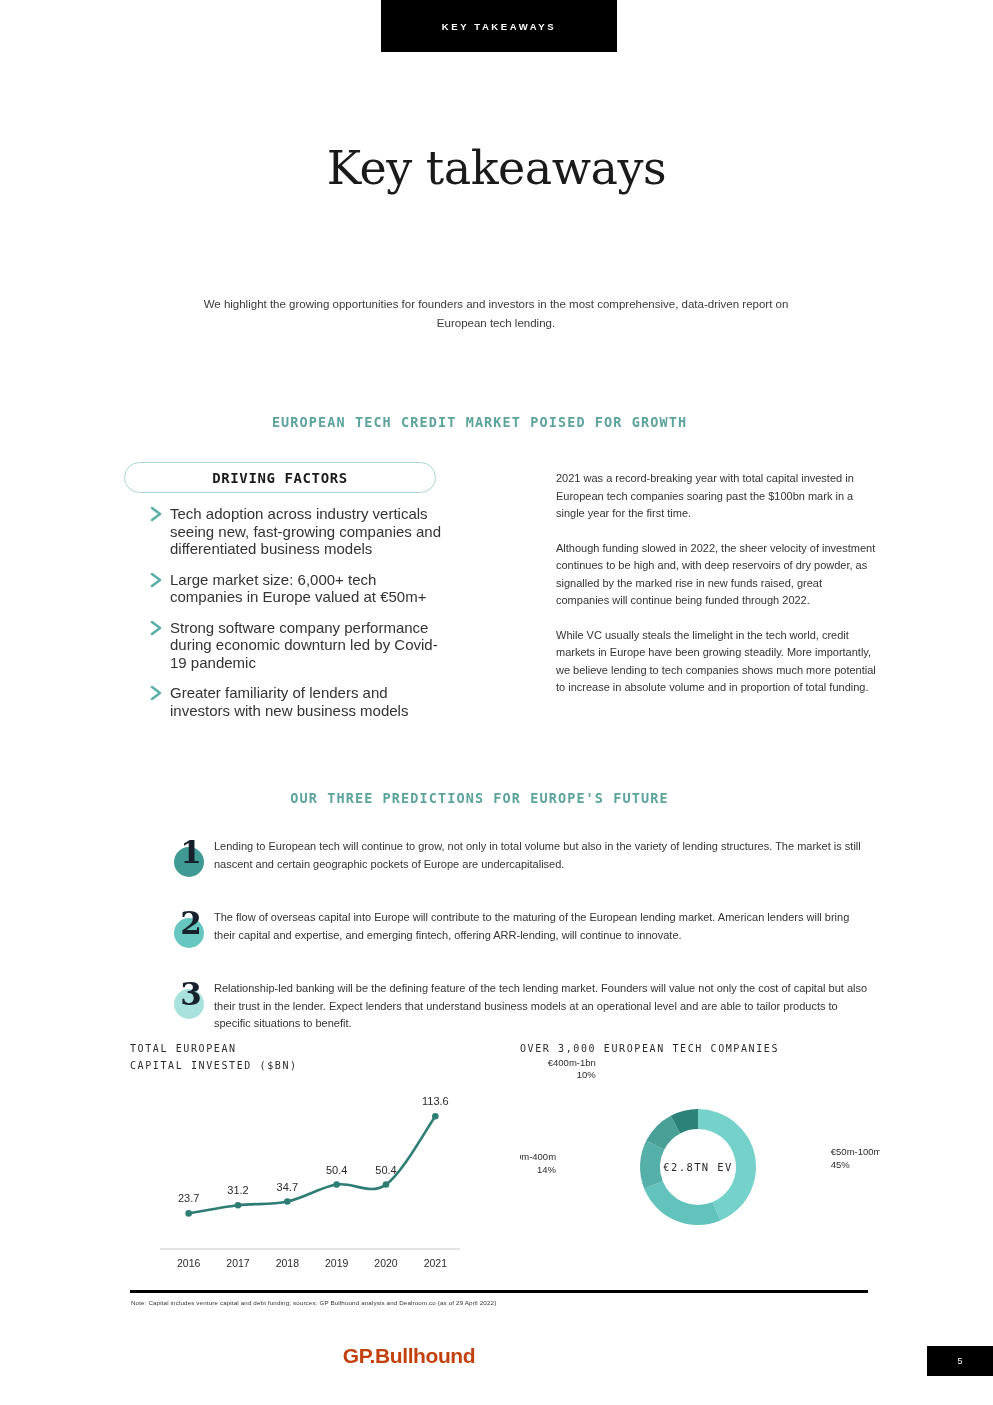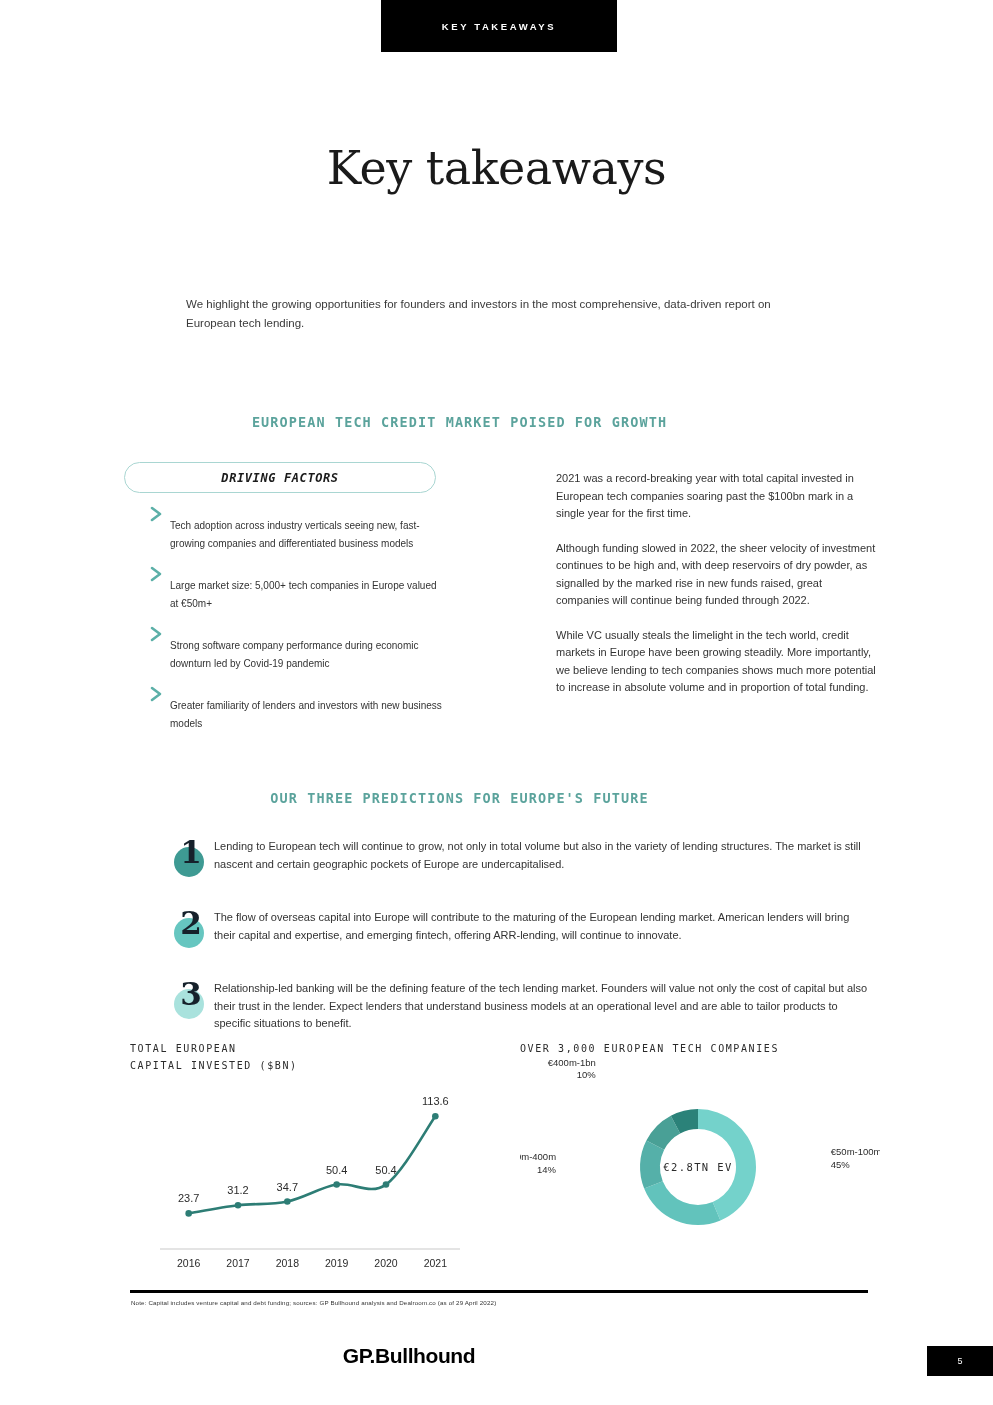--- a/index.html
+++ b/index.html
@@ -23,49 +23,49 @@
   }
   
   .page-title{
     position:absolute;left:0;top:110px;width:993px;text-align:center;
     font-family:"DejaVu Serif","Liberation Serif",serif;
     font-size:46px;font-weight:400;color:#1a1a1a;letter-spacing:-0.5px;
   }
   
   .intro{
     position:absolute;left:186px;top:283px;width:620px;
-    font-size:11.5px;line-height:19px;color:#3a3a3a;
+    text-align:center;font-size:11.5px;line-height:19px;color:#3a3a3a;
   }
   
   .sec-head{
     position:absolute;width:919px;text-align:center;
     color:#5ba39c;
     font-family:"DejaVu Sans Mono","Liberation Mono",monospace;
-    font-weight:bold;font-size:13.5px;letter-spacing:1.1px;
+    font-weight:bold;font-size:13.5px;letter-spacing:1.1px;padding-left:20px;
   }
   #sec-head-1{top:414px;}
   #sec-head-2{top:790px;}
   
   .df-pill{
     position:absolute;left:124px;top:462px;width:310px;height:29px;
     border:1.5px solid #a9d6d2;border-radius:16px;
     display:flex;align-items:center;justify-content:center;
     background:#ffffff;
   }
   .df-pill .label{
     font-family:"DejaVu Sans Mono","Liberation Mono",monospace;
-    font-weight:bold;font-size:12px;letter-spacing:0.6px;color:#1b1b1b;font-style:italic;
+    font-weight:bold;font-size:14px;letter-spacing:0.6px;color:#1b1b1b;
   }
   .df-list{position:absolute;left:150px;top:505px;width:295px;}
   .df-item{display:flex;align-items:flex-start;margin-bottom:13px;}
   .df-chev{
     width:20px;flex:0 0 20px;margin-top:1px;color:#5cb0a8;
   }
   .df-chev svg{display:block;}
-  .df-text{font-size:10px;line-height:17.5px;color:#333;margin-top:12px;}
+  .df-text{font-size:15px;line-height:17.5px;color:#333;}
   
   .para-col{position:absolute;left:556px;top:470px;width:320px;}
   .para-col p{margin:0 0 17px 0;font-size:11px;line-height:17.5px;color:#333;}
   
   .pred-list{position:absolute;left:168px;top:833px;width:700px;}
   .pred-item{display:flex;align-items:flex-start;margin-bottom:23px;}
   .pred-badge{
     position:relative;flex:0 0 46px;width:46px;height:48px;
   }
   .pred-circle{
@@ -90,21 +90,21 @@
   
   .rule{
     position:absolute;left:130px;top:1290px;width:738px;height:3px;background:#000;
   }
   .footnote{
     position:absolute;left:131px;top:1299px;width:760px;
     font-size:6.2px;color:#333;letter-spacing:0.15px;
   }
   .brand{
     position:absolute;left:0;top:1344px;width:818px;text-align:center;
-    font-size:21px;font-weight:bold;color:#000000;letter-spacing:-0.4px;
+    font-size:21px;font-weight:bold;color:#c2410c;letter-spacing:-0.4px;
   }
   .page-num{
     position:absolute;left:927px;top:1346px;width:66px;height:30px;background:#000;
     display:flex;align-items:center;justify-content:center;
   }
   .page-num .label{color:#fff;font-size:9px;}
 </style>
 </head>
 <body>
 
@@ -130,21 +130,21 @@
         </svg>
     </span>
     <span class="df-text">Tech adoption across industry verticals seeing new, fast-growing companies and differentiated business models</span>
   </div>
   <div class="df-item">
     <span class="df-chev">
       <svg width="14" height="16" viewBox="0 0 14 16">
           <path d="M2 2 L10 8 L2 14" fill="none" stroke="#5cb0a8" stroke-width="2.6" stroke-linecap="round" stroke-linejoin="round"></path>
         </svg>
     </span>
-    <span class="df-text">Large market size: 5,000+ tech companies in Europe valued at €50m+</span>
+    <span class="df-text">Large market size: 6,000+ tech companies in Europe valued at €50m+</span>
   </div>
   <div class="df-item">
     <span class="df-chev">
       <svg width="14" height="16" viewBox="0 0 14 16">
           <path d="M2 2 L10 8 L2 14" fill="none" stroke="#5cb0a8" stroke-width="2.6" stroke-linecap="round" stroke-linejoin="round"></path>
         </svg>
     </span>
     <span class="df-text">Strong software company performance during economic downturn led by Covid-19 pandemic</span>
   </div>
   <div class="df-item">

